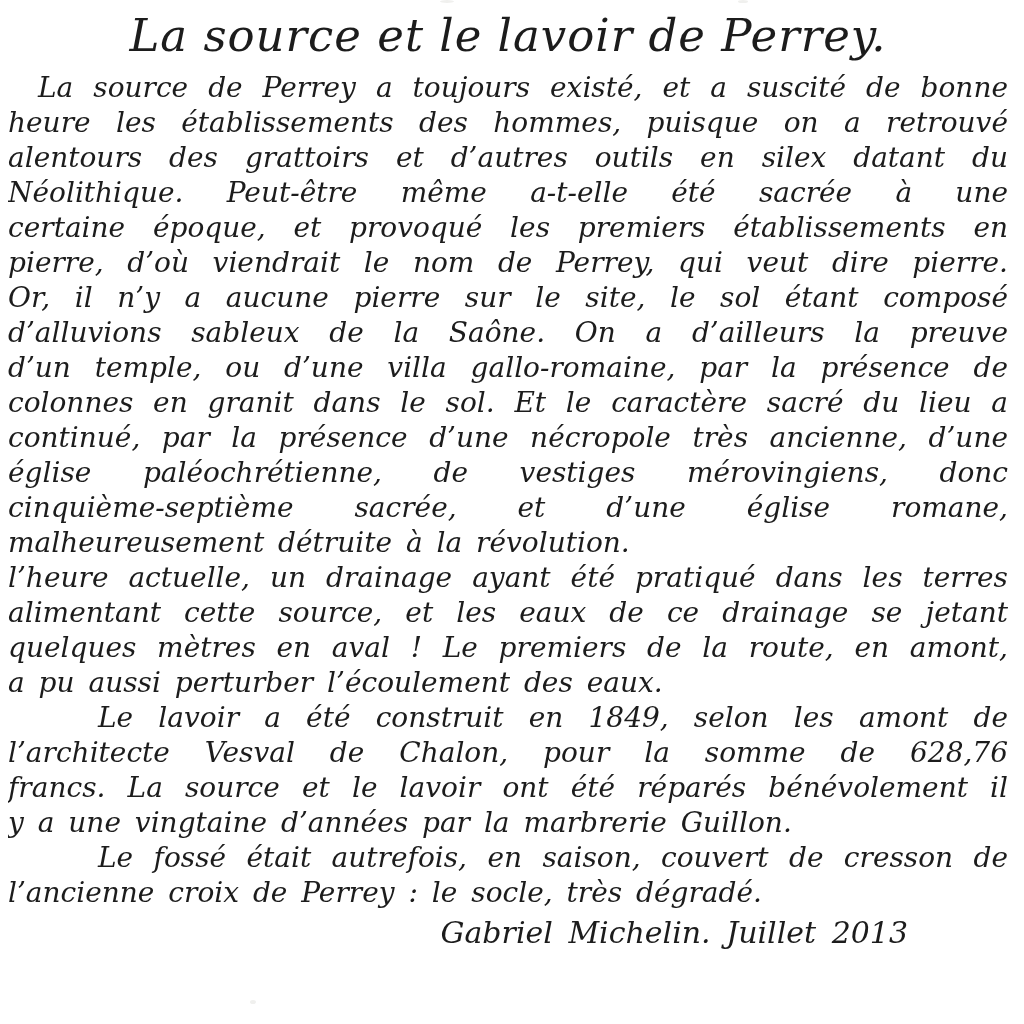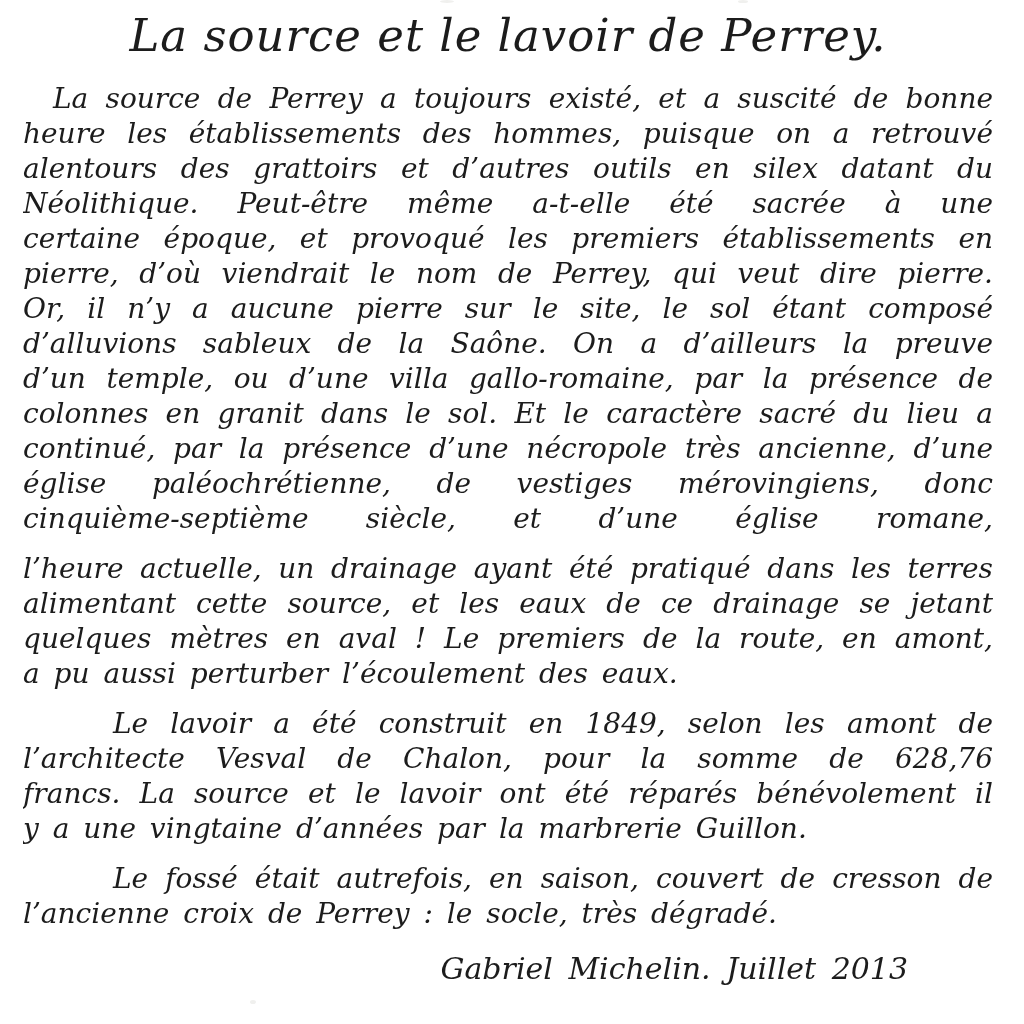--- a/index.html
+++ b/index.html
@@ -24,21 +24,21 @@
     font-size: 45px;
     line-height: 60px;
     letter-spacing: 1px;
     white-space: nowrap;
     margin-bottom: 4px;
   }
   .doc-body {
     font-size: 28px;
     word-spacing: 5px;
   }
-  .para { margin: 15px; }
+  .para { margin: 0; }
   .line {
     display: block;
     height: 35px;
     line-height: 35px;
     text-align: justify;
     text-align-last: justify;
     white-space: normal;
     overflow: hidden;
   }
   .line.last {
@@ -77,21 +77,22 @@
         <div class="line">alentours des grattoirs et d’autres outils en silex datant du</div>
         <div class="line">Néolithique. Peut-être même a-t-elle été sacrée à une</div>
         <div class="line">certaine époque, et provoqué les premiers établissements en</div>
         <div class="line">pierre, d’où viendrait le nom de Perrey, qui veut dire pierre.</div>
         <div class="line">Or, il n’y a aucune pierre sur le site, le sol étant composé</div>
         <div class="line">d’alluvions sableux de la Saône. On a d’ailleurs la preuve</div>
         <div class="line">d’un temple, ou d’une villa gallo-romaine, par la présence de</div>
         <div class="line">colonnes en granit dans le sol. Et le caractère sacré du lieu a</div>
         <div class="line">continué, par la présence d’une nécropole très ancienne, d’une</div>
         <div class="line">église paléochrétienne, de vestiges mérovingiens, donc</div>
-        <div class="line">cinquième-septième siècle, et d’une église romane,</div>
+        <div class="line">cinquième-septième sacrée, et d’une église romane,</div>
+        <div class="line last">malheureusement détruite à la révolution.</div>
       </div>
       <div class="para indent-large">
         <div class="line">l’heure actuelle, un drainage ayant été pratiqué dans les terres</div>
         <div class="line">alimentant cette source, et les eaux de ce drainage se jetant</div>
         <div class="line">quelques mètres en aval ! Le premiers de la route, en amont,</div>
         <div class="line last">a pu aussi perturber l’écoulement des eaux.</div>
       </div>
       <div class="para indent-large">
         <div class="line first">Le lavoir a été construit en 1849, selon les amont de</div>
         <div class="line">l’architecte Vesval de Chalon, pour la somme de 628,76</div>

